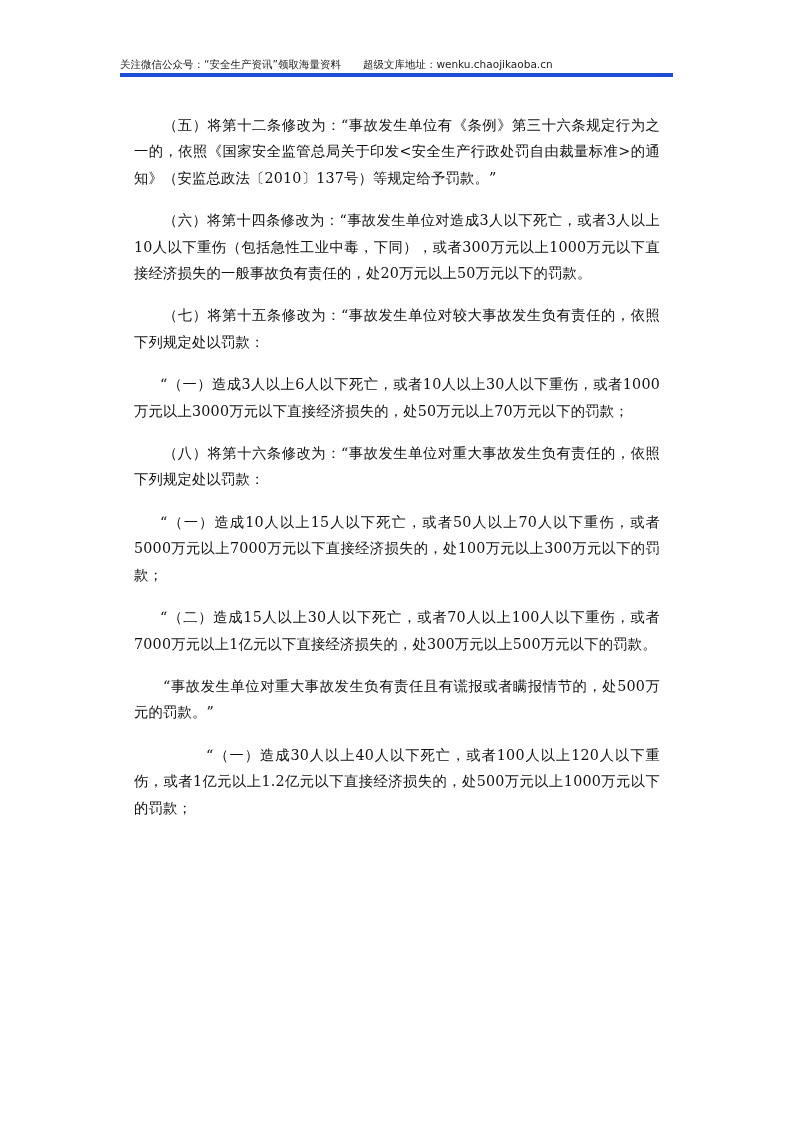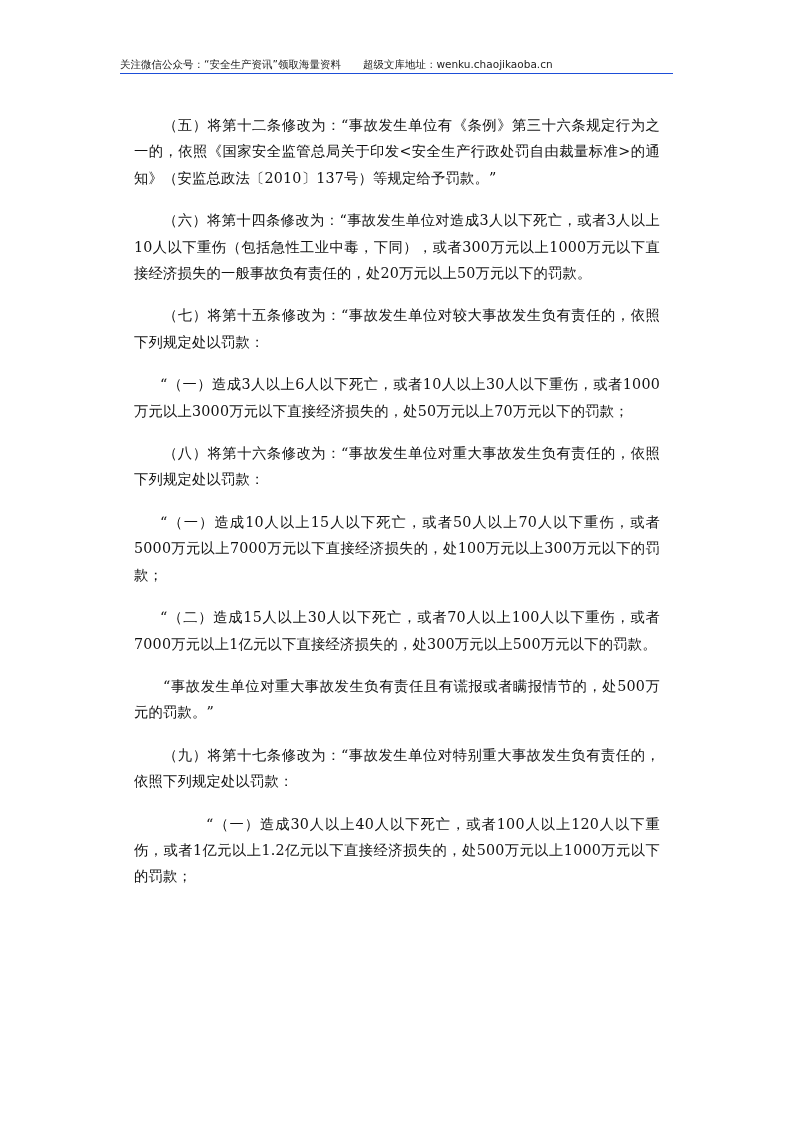--- a/index.html
+++ b/index.html
@@ -1,19 +1,19 @@
 <!DOCTYPE html>
 <html><head>
 <meta charset="utf-8">
 <style>
   html, body { margin: 0; padding: 0; background: #ffffff; }
   body { width: 793px; height: 1122px; position: relative; overflow: hidden;
          font-family: "DejaVu Serif", "Liberation Serif", serif; color: #111; }
   .header { position: absolute; left: 120px; top: 57px; width: 553px; height: 16px;
-            border-bottom: 1px solid #1d4ed8; font-family: "DejaVu Sans", "Liberation Sans", sans-serif;
+            border-bottom: 4px solid #1d4ed8; font-family: "DejaVu Sans", "Liberation Sans", sans-serif;
             font-size: 10.5px; line-height: 14px; color: #222; white-space: nowrap; }
   .header .gap { display: inline-block; width: 22px; }
   .body { position: absolute; left: 118px; top: 96px; width: 558px; }
   .para { font-size: 14.3px; line-height: 26.4px; margin: 16px; text-align: justify; letter-spacing: 0.2px; }
   .ind { text-indent: 29px; }
   .ind2 { text-indent: 72px; }
   .ind-sm { text-indent: 26px; }
 </style>
 </head>
 <body>
@@ -24,15 +24,14 @@
 
 <div class="body">
   <p class="para ind">（五）将第十二条修改为：“事故发生单位有《条例》第三十六条规定行为之一的，依照《国家安全监管总局关于印发&lt;安全生产行政处罚自由裁量标准&gt;的通知》（安监总政法〔2010〕137号）等规定给予罚款。”</p>
   <p class="para ind">（六）将第十四条修改为：“事故发生单位对造成3人以下死亡，或者3人以上10人以下重伤（包括急性工业中毒，下同），或者300万元以上1000万元以下直接经济损失的一般事故负有责任的，处20万元以上50万元以下的罚款。</p>
   <p class="para ind">（七）将第十五条修改为：“事故发生单位对较大事故发生负有责任的，依照下列规定处以罚款：</p>
   <p class="para ind-sm">“（一）造成3人以上6人以下死亡，或者10人以上30人以下重伤，或者1000万元以上3000万元以下直接经济损失的，处50万元以上70万元以下的罚款；</p>
   <p class="para ind">（八）将第十六条修改为：“事故发生单位对重大事故发生负有责任的，依照下列规定处以罚款：</p>
   <p class="para ind-sm">“（一）造成10人以上15人以下死亡，或者50人以上70人以下重伤，或者5000万元以上7000万元以下直接经济损失的，处100万元以上300万元以下的罚款；</p>
   <p class="para ind-sm">“（二）造成15人以上30人以下死亡，或者70人以上100人以下重伤，或者7000万元以上1亿元以下直接经济损失的，处300万元以上500万元以下的罚款。</p>
   <p class="para ind">“事故发生单位对重大事故发生负有责任且有谎报或者瞒报情节的，处500万元的罚款。”</p>
-  <p class="para ind">（九）将第十七条修改为：“事故发生单位对特别重大事故发生负有责任的，依照下列规定处以罚款：</p>
   <p class="para ind2">“（一）造成30人以上40人以下死亡，或者100人以上120人以下重伤，或者1亿元以上1.2亿元以下直接经济损失的，处500万元以上1000万元以下的罚款；</p>
 </div>
 
 </body></html>

